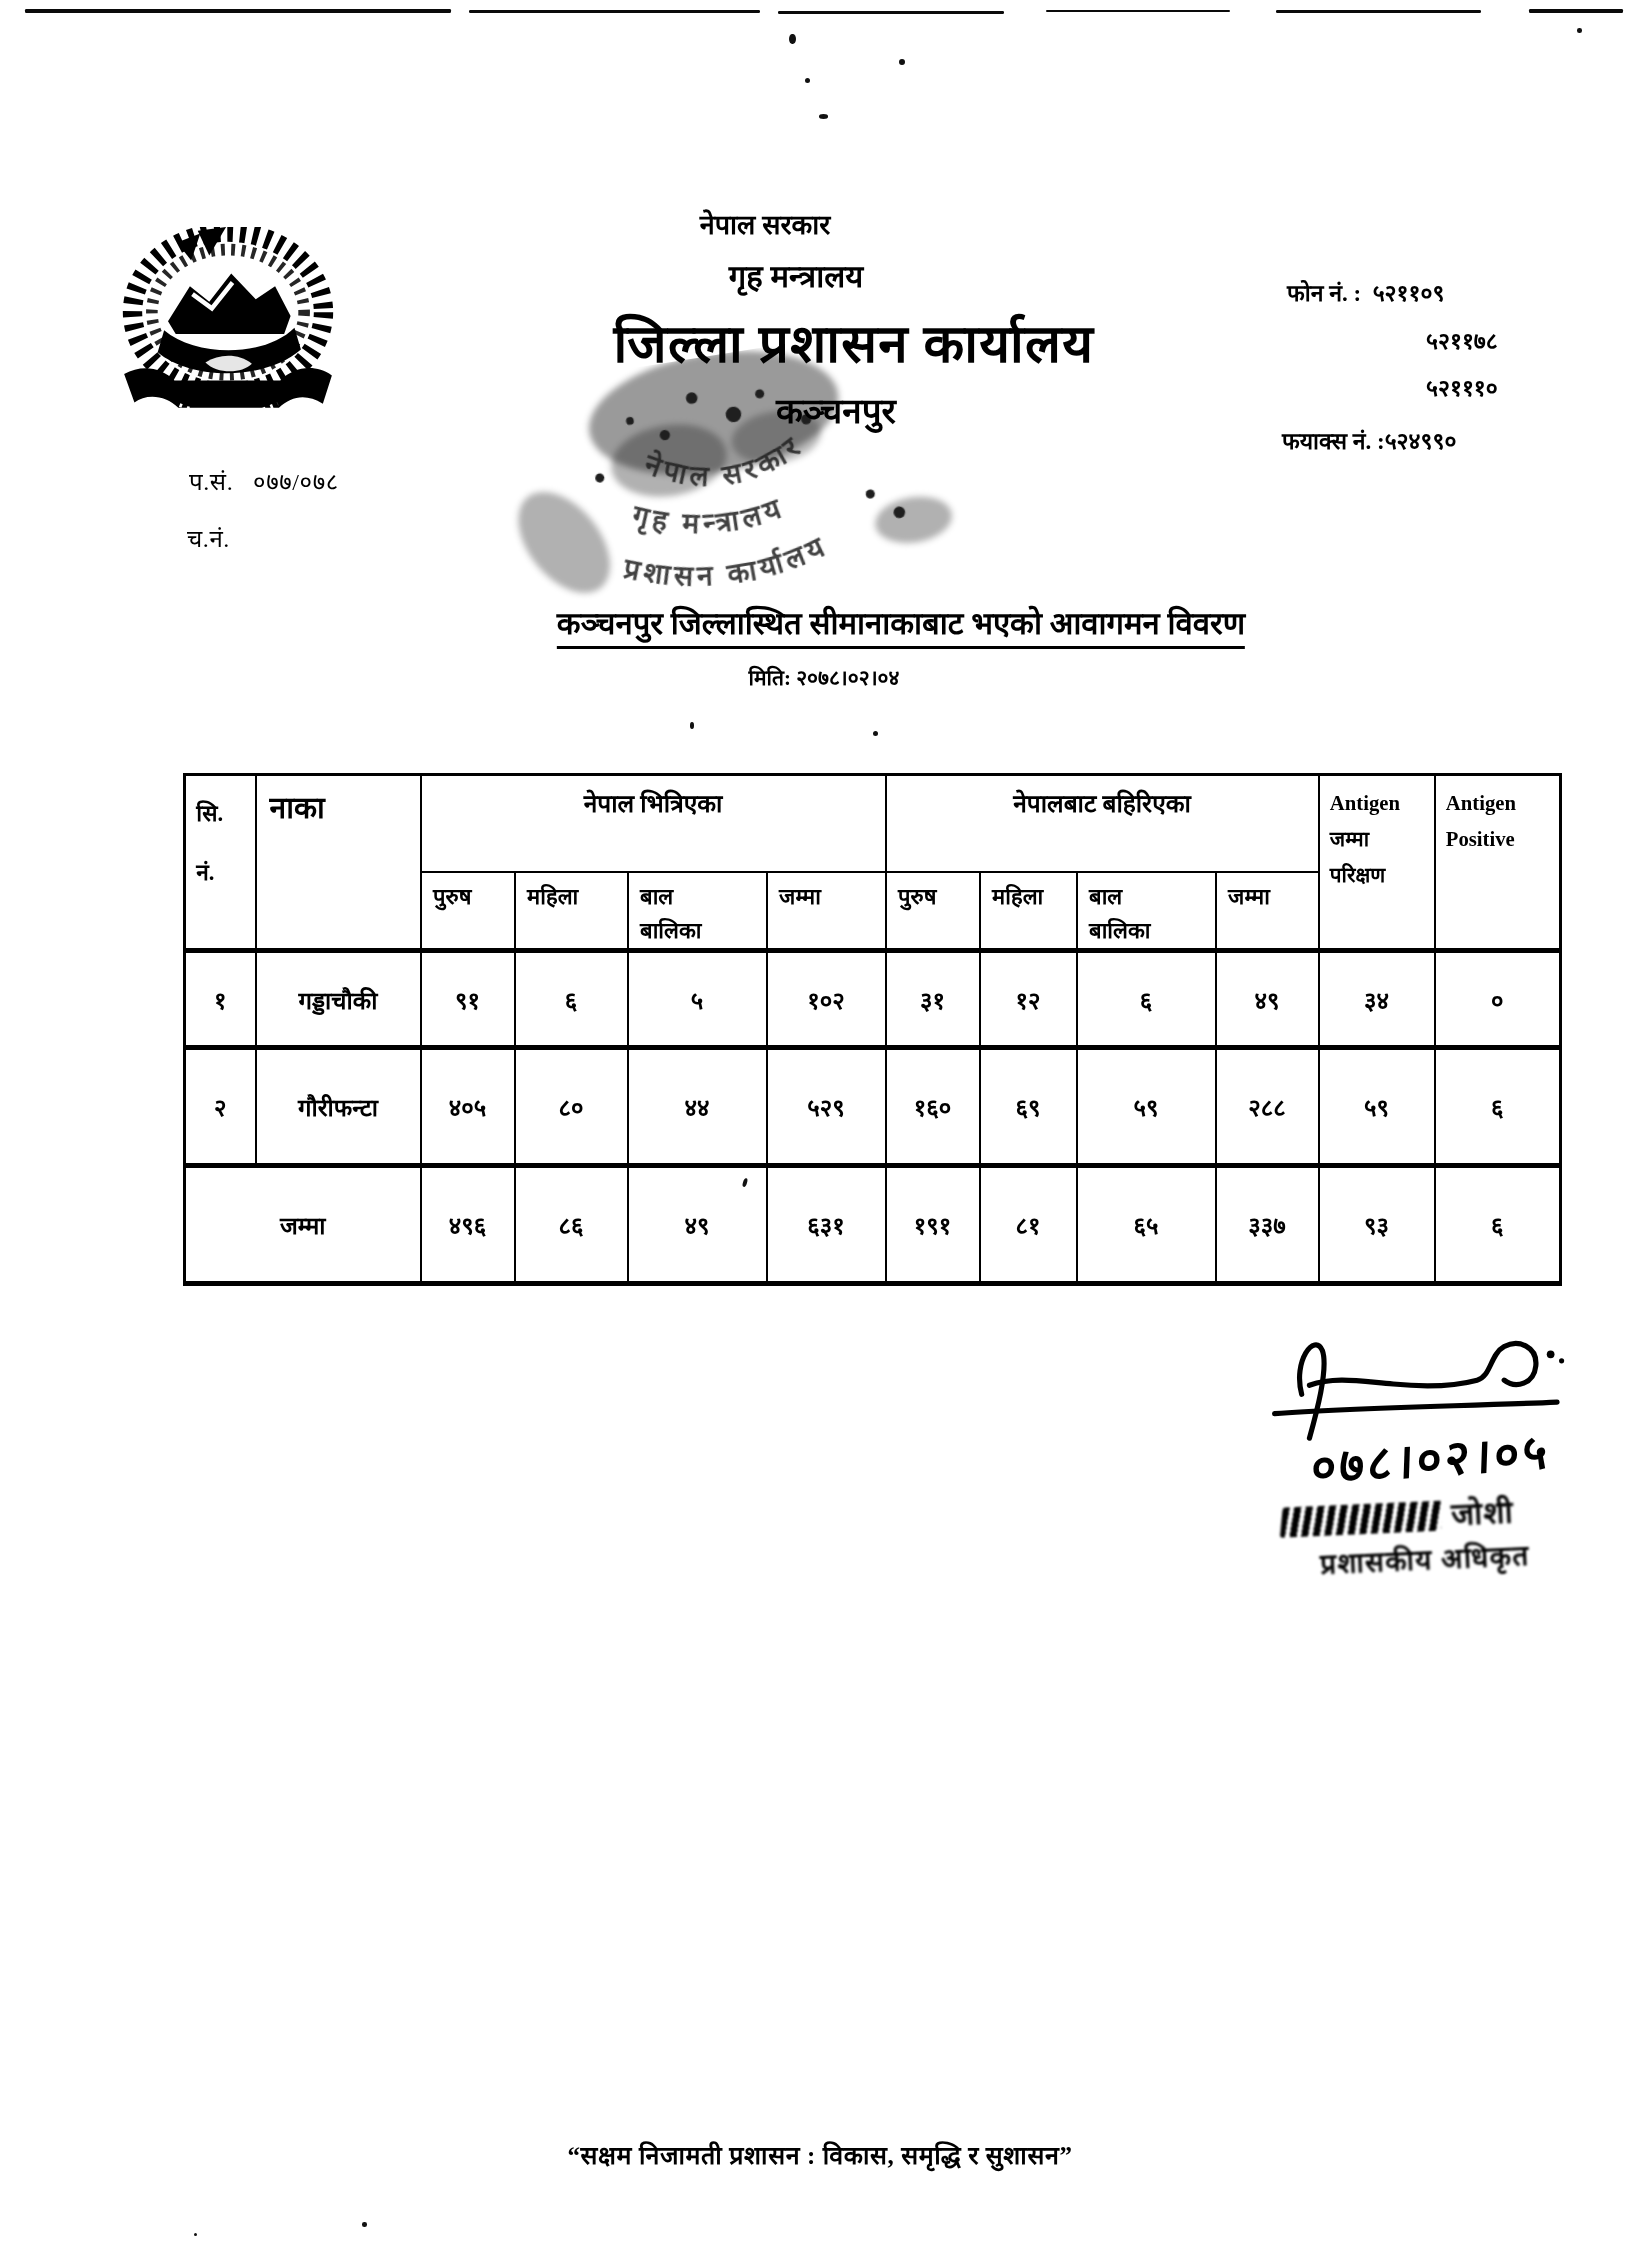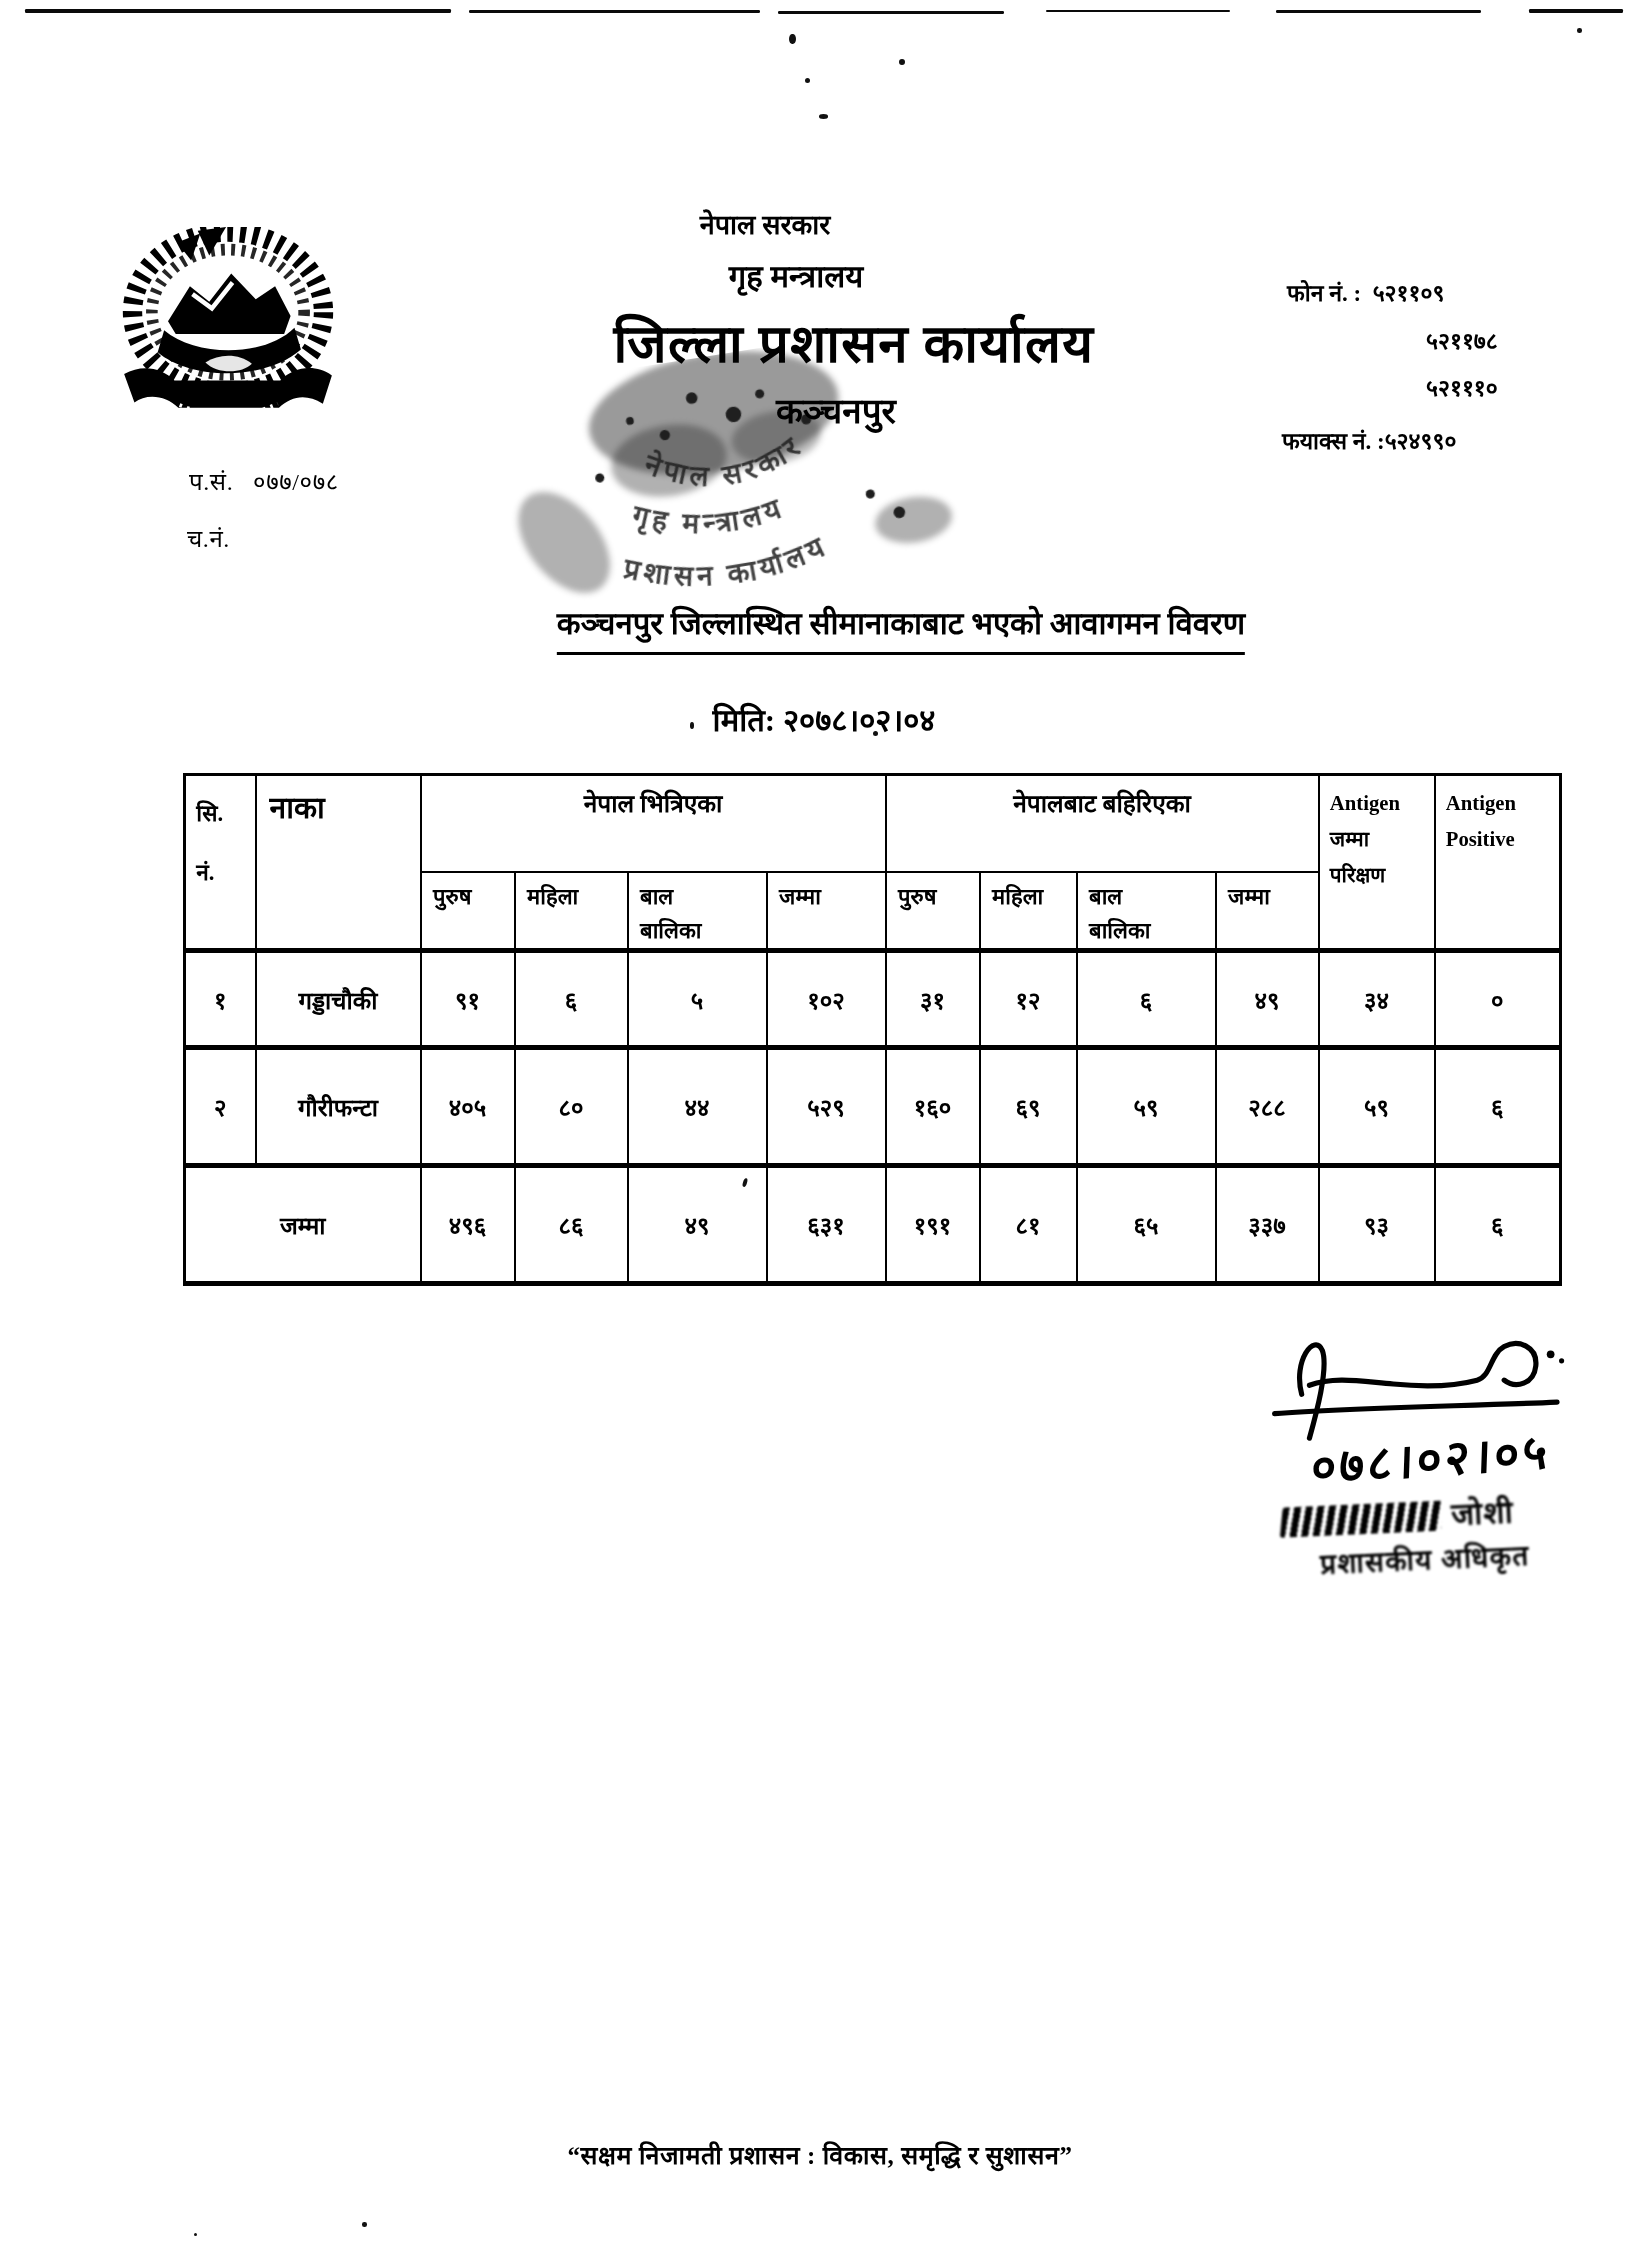--- a/index.html
+++ b/index.html
@@ -17,22 +17,22 @@
   .ministry { font-size:31px; font-weight:bold; }
   .office { font-size:53px; font-weight:bold; letter-spacing:1.3px; }
   .district { font-size:35px; font-weight:bold; }
   .refline { font-size:24px; font-weight:normal; letter-spacing:0.6px; }
   .phoneline { font-size:23px; font-weight:bold; }
   .contact-box { border:2.6px solid #000; text-align:right; padding:17px 36px 13px 13px; }
   .contact-box .line { font-size:22px; font-weight:bold; line-height:1.55; font-family:"Liberation Sans", sans-serif; }
   .contact-box .addr-u { text-decoration:underline; text-decoration-thickness:1.9px; text-underline-offset:3.9px; }
 
   
-  .doc-title { font-size:31px; font-weight:bold; border-bottom:3.9px solid #000; padding-bottom:11px; }
-  .doc-date { font-size:31px; font-weight:bold;margin-top:35px; }
+  .doc-title { font-size:31px; font-weight:bold; border-bottom:3.9px solid #000; padding-bottom:5px; }
+  .doc-date { font-size:21px; font-weight:bold; }
 
   
   #main-table { position:absolute; left:183px; top:773px; width:1376px;
     border-collapse:collapse; table-layout:fixed; border:3.9px solid #000; border-bottom-width:5.2px; }
   #main-table td { border:2.6px solid #000; }
   #main-table tr.hv td { border-top-width:5.2px; }
   .corner { vertical-align:top; padding:9px 0 0 10.3px; font-weight:bold; font-size:22.6px; line-height:2.6; }
   .nakah  { vertical-align:top; padding:10.3px 0 0 13px; font-weight:bold; font-size:30px; }
   .gh { vertical-align:top; padding-top:10.3px; text-align:center; font-weight:bold; font-size:24.5px; }
   .sh { vertical-align:top; padding:7.8px 0 0 11.6px; text-align:left; font-weight:bold; font-size:22px; line-height:1.55; }

